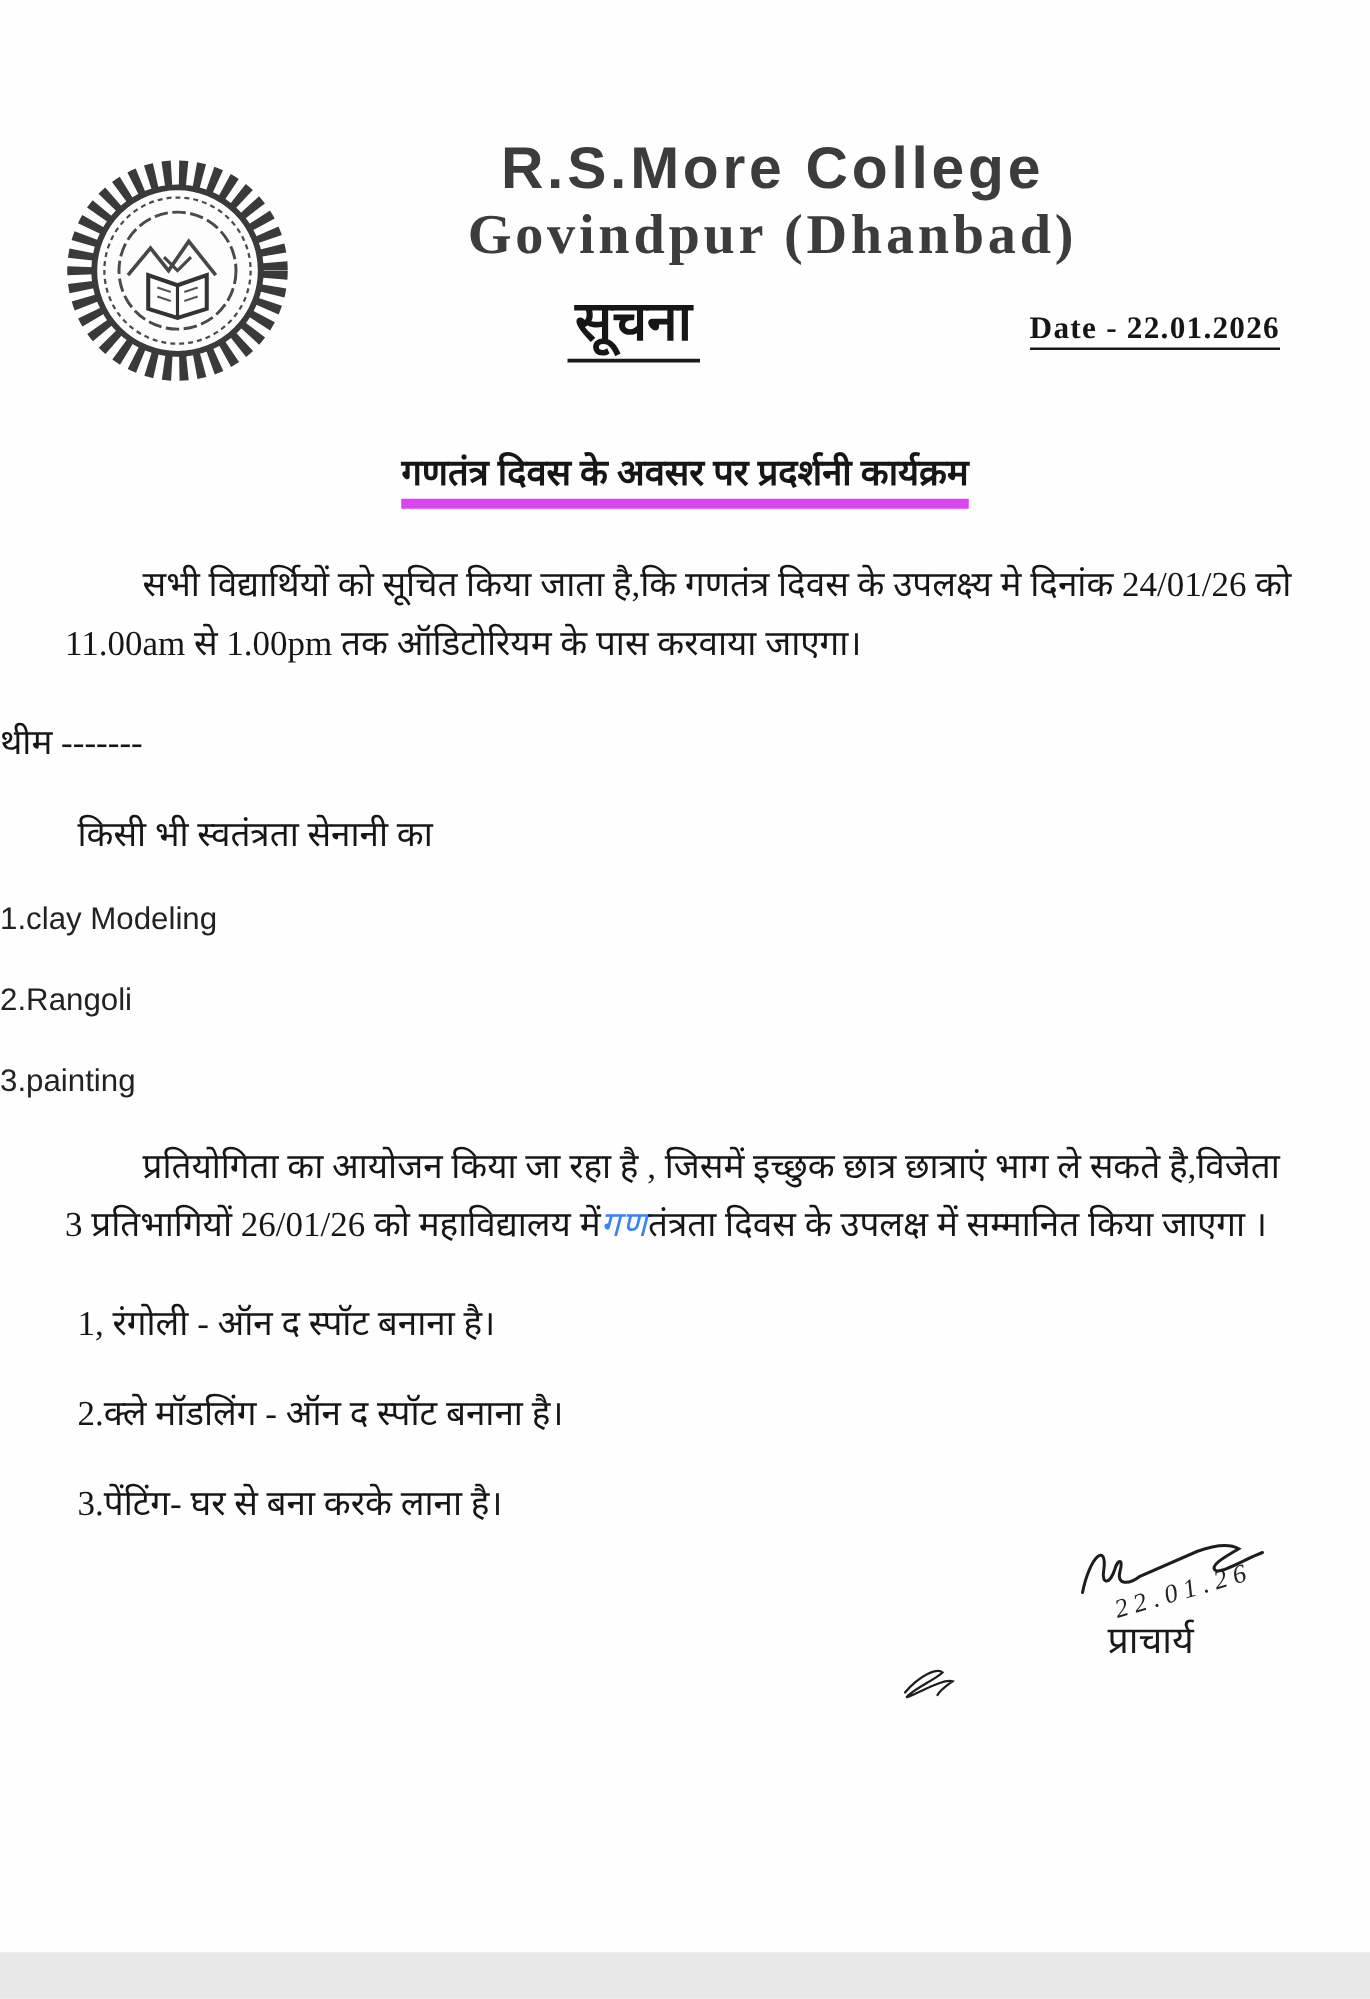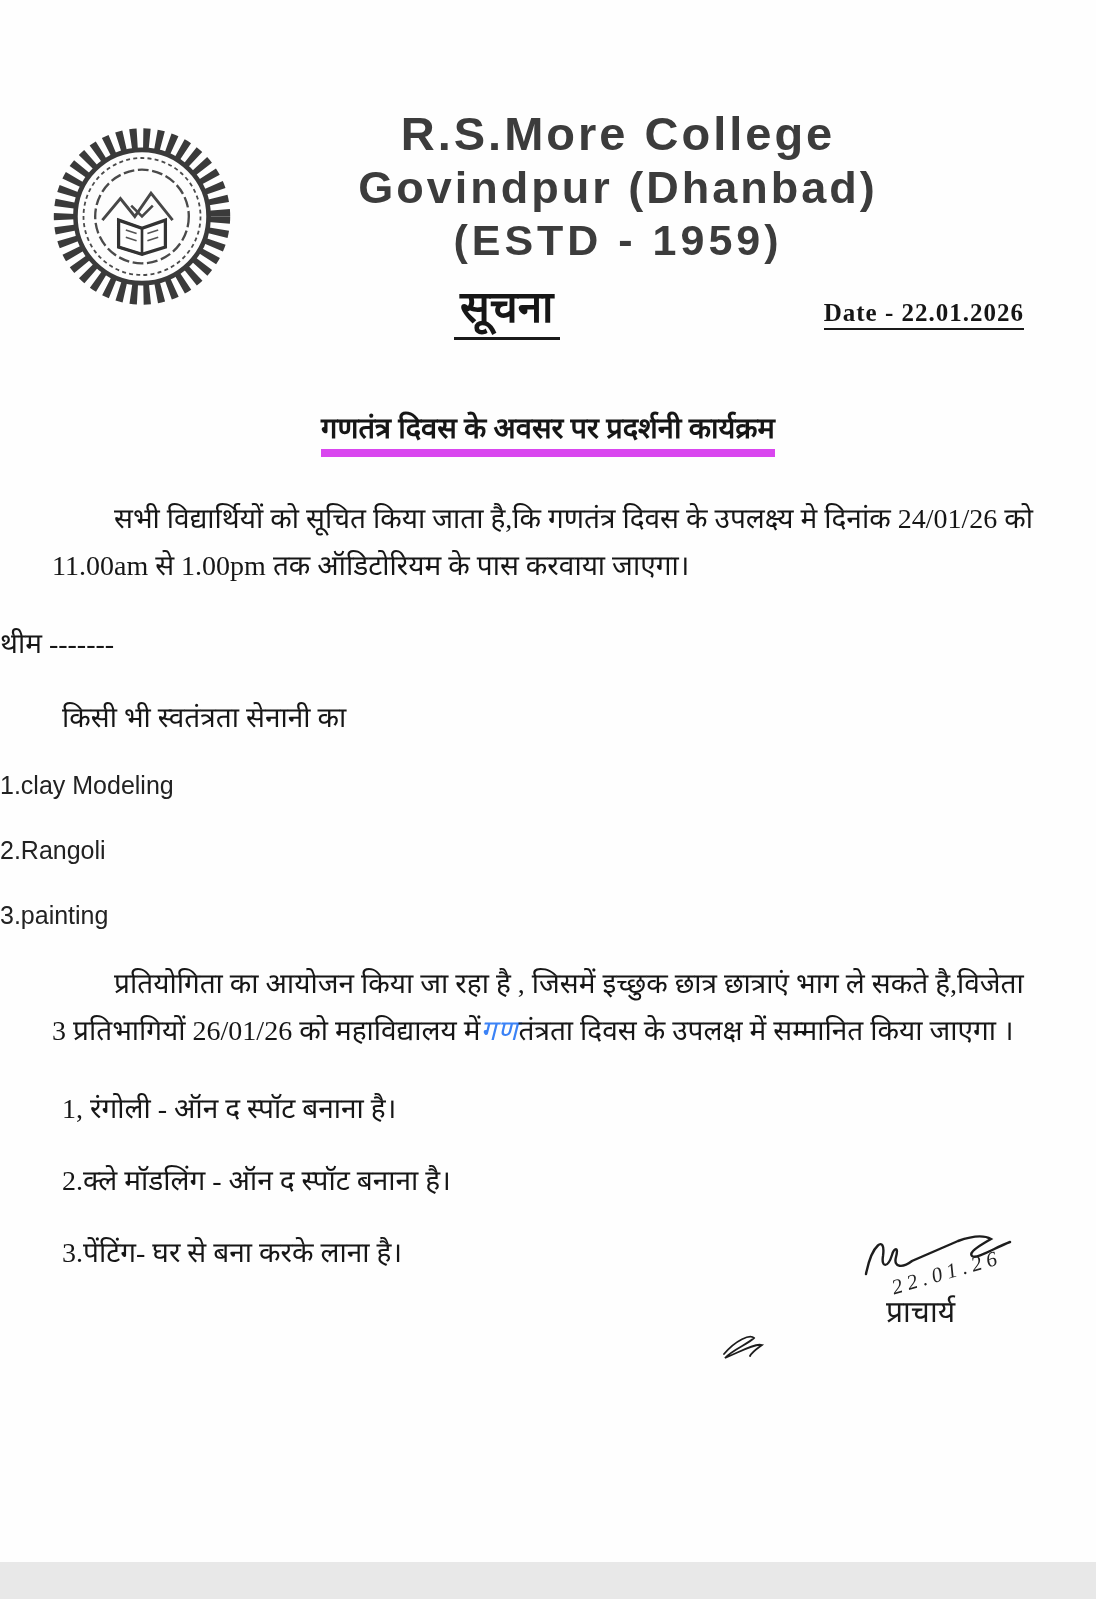--- a/index.html
+++ b/index.html
@@ -23,21 +23,21 @@
   }
   .head-text {
     margin-left: 200px;
     margin-right: 60px;
     text-align: center;
     font-family: "Liberation Sans", "DejaVu Sans", sans-serif;
     font-weight: bold;
     color: #3c3c3c;
   }
   .head-line1 { font-size: 47px; letter-spacing: 3px; line-height: 1.18; }
-  .head-line2 { font-size: 45px; letter-spacing: 3px; line-height: 1.18; }
+  .head-line2 { font-size: 45px; letter-spacing: 3px; line-height: 1.18; font-family: Liberation Serif, serif; }
   .head-line3 { font-size: 43px; letter-spacing: 4px; line-height: 1.18; }
   
   .title-row { position: relative; margin-top: 10px; height: 80px; }
   .notice-title {
     position: absolute;
     left: 454px;
     top: 0;
     font-size: 44px;
     font-weight: bold;
     border-bottom: 3px solid #1a1a1a;
@@ -133,21 +133,20 @@
         <line x1="41" y1="61.5" x2="47" y2="63.5" stroke="#555" stroke-width="0.9"></line>
         <line x1="53" y1="59.5" x2="59" y2="57.5" stroke="#555" stroke-width="0.9"></line>
         <line x1="53" y1="63.5" x2="59" y2="61.5" stroke="#555" stroke-width="0.9"></line>
         <path d="M44,44 L50,50 L56,44" fill="none" stroke="#474747" stroke-width="1.4"></path>
       </svg>
     </div>
 
     <div class="head-text">
       <div class="head-line1">R.S.More College</div>
       <div class="head-line2">Govindpur (Dhanbad)</div>
-      <div class="head-line3">(ESTD - 1959)</div>
     </div>
   </div>
 
   <div class="title-row">
     <span class="notice-title">सूचना</span>
     <span class="notice-date">Date - 22.01.2026</span>
   </div>
 
   <div class="subject-wrap">
     <span class="subject">गणतंत्र दिवस  के अवसर पर प्रदर्शनी कार्यक्रम</span>

